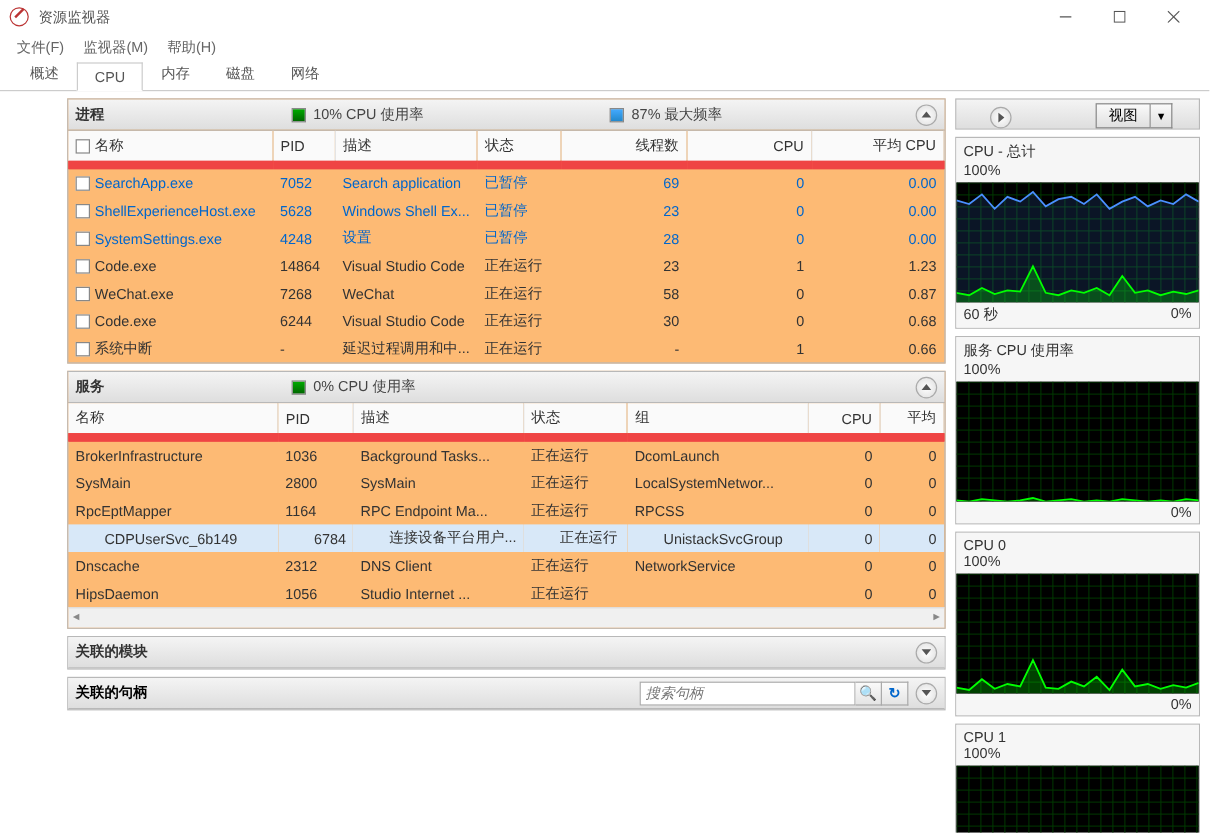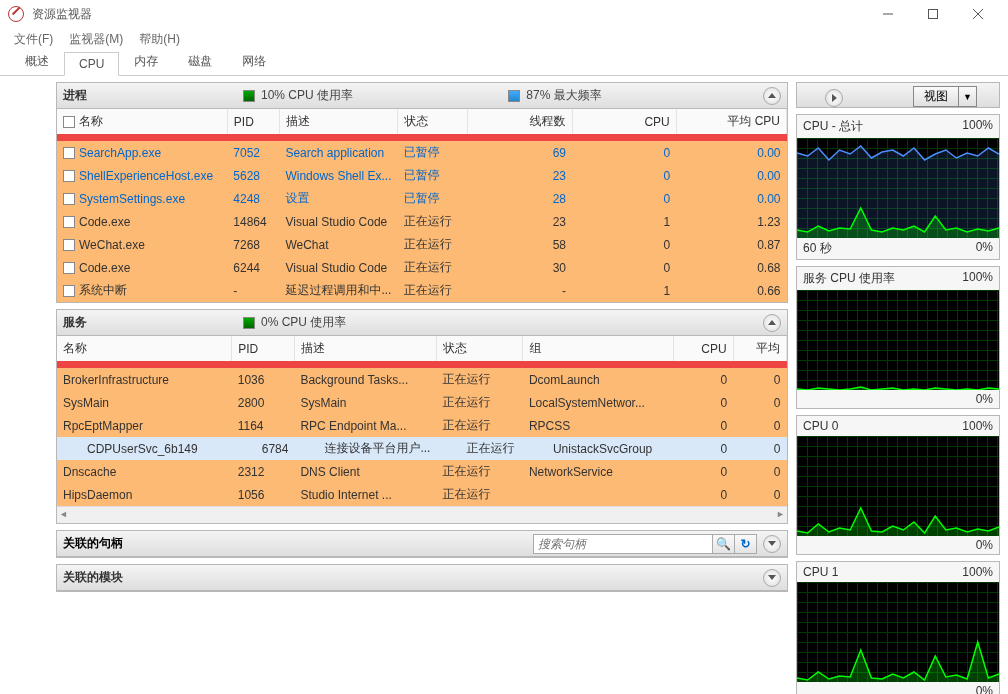--- a/index.html
+++ b/index.html
@@ -44,21 +44,21 @@
 .scroll-h::after { content: "►"; position: absolute; right: 2px; font-size: 9px; color: #888; top: 2px; }
 .search-row { height: 26px; background: linear-gradient(#f4f4f4, #dedede); border-bottom: 1px solid #b8b8b8; display: flex; align-items: center; padding: 0 6px; font-weight: bold; }
 .search-box { margin-left: auto; display: flex; align-items: center; }
 .search-input { width: 180px; height: 20px; border: 1px solid #aaa; padding: 0 4px; font-style: italic; color: #888; background: #fff; font-weight: normal; }
 .search-btn { width: 22px; height: 20px; border: 1px solid #aaa; border-left: none; display: flex; align-items: center; justify-content: center; background: linear-gradient(#fafafa,#e4e4e4); }
 .right-header { height: 26px; background: linear-gradient(#f4f4f4, #dedede); border: 1px solid #b8b8b8; display: flex; align-items: flex-end; padding: 0 22px; margin-bottom: 6px; }
 .view-dd { margin-left: auto; display: flex; }
 .view-btn { border: 1px solid #888; background: linear-gradient(#fafafa,#e0e0e0); padding: 1px 10px; }
 .view-arrow { border: 1px solid #888; border-left: none; background: linear-gradient(#fafafa,#e0e0e0); width: 18px; display: flex; align-items: center; justify-content: center; }
 .chart-box { border: 1px solid #b8b8b8; margin-bottom: 6px; }
-.chart-title { display: flex; justify-content: space-between; padding: 3px 6px; font-size: 11px; color: #333; background: #f6f6f6; }
+.chart-title { display: flex; justify-content: space-between; padding: 3px 6px; font-size: 11px; color: #333; background: #f6f6f6; flex-direction: column; }
 .chart-area { height: 100px; background: #000; position: relative; overflow: hidden; }
 .chart-footer { display: flex; justify-content: space-between; padding: 2px 6px; font-size: 11px; color: #333; background: #f6f6f6; gap: 12px; }
 .grid-lines { position: absolute; inset: 0; background-image: linear-gradient(#003800 1px, transparent 1px), linear-gradient(90deg, #003800 1px, transparent 1px); background-size: 10px 10px; }
 svg.chart-svg { position: absolute; inset: 0; width: 100%; height: 100%; }
 .col-name { width: 170px; }
 .col-pid { width: 52px; }
 .col-desc { width: 118px; }
 .col-stat { width: 70px; }
 .col-thr { width: 104px; }
 .col-cpu { width: 104px; }
@@ -289,47 +289,47 @@
               <td></td>
               <td class="r">0</td>
               <td class="r">0</td>
             </tr>
           </tbody>
       </table>
       <div class="scroll-h"></div>
     </div>
 
     <div class="section">
+      <div class="section-header">
+        <span>关联的模块</span>
+        <span class="spacer"></span>
+        <span class="collapse-btn">
+            <span class="chev down"></span>
+          </span>
+      </div>
+    </div>
+
+    <div class="section">
       <div class="search-row">
         <span>关联的句柄</span>
         <div class="search-box">
           <input class="search-input" placeholder="搜索句柄" style="">
           <div class="search-btn">
               <span>🔍</span>
             </div>
           <div class="search-btn">
               <span style="color:#06c">↻</span>
             </div>
         </div>
         <span class="collapse-btn">
             <span class="chev down"></span>
           </span>
       </div>
     </div>
 
-    <div class="section">
-      <div class="section-header">
-        <span>关联的模块</span>
-        <span class="spacer"></span>
-        <span class="collapse-btn">
-            <span class="chev down"></span>
-          </span>
-      </div>
-    </div>
-
   </div>
 
   <div class="right-panel">
     <div class="right-header">
       <span class="collapse-btn">
           <span class="chev right"></span>
         </span>
       <div class="view-dd">
         <div class="view-btn">视图</div>
         <div class="view-arrow">

